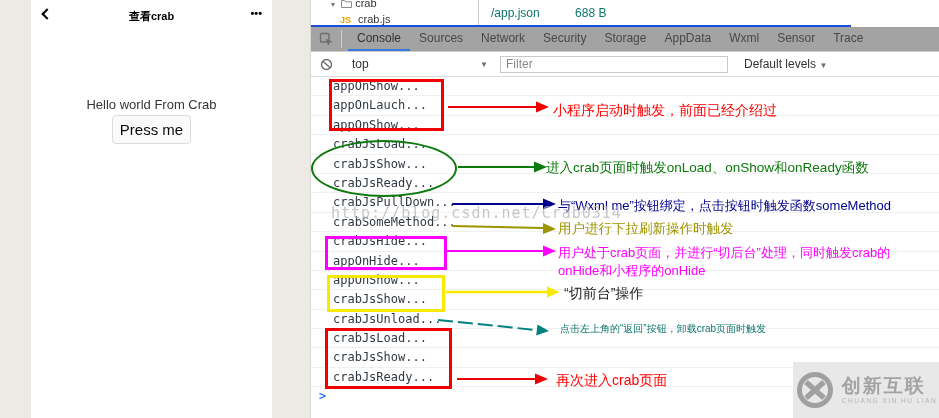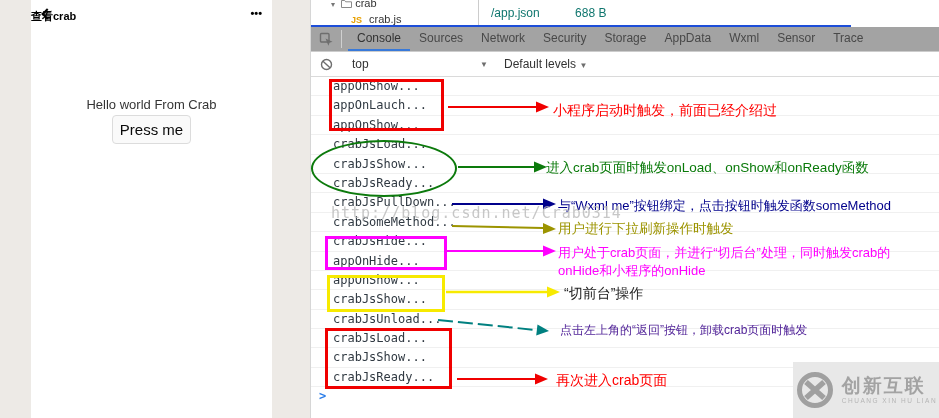--- a/index.html
+++ b/index.html
@@ -5,41 +5,41 @@
   * { margin:0; padding:0; box-sizing:border-box; }
   body { background:#fff; font-family:"Liberation Sans", sans-serif; }
   .stage { position:relative; width:939px; height:418px; overflow:hidden; background:#fff; }
 
   
   .phone { position:absolute; left:0; top:0; width:310px; height:418px; background:#edeae6; }
   .screen { position:absolute; left:31px; top:0; width:241px; height:418px; background:#fff; }
   .nav { position:relative; height:32px; }
   .back-chevron { position:absolute; left:12px; top:10px; width:8px; height:8px;
     border-left:2px solid #000; border-bottom:2px solid #000; transform:rotate(45deg); cursor:pointer; }
-  .nav-title { position:absolute; left:0; right:0; top:9px; 
+  .nav-title { position:absolute; left:0; right:0; top:9px; text-align:center;
     font-size:11px; font-weight:700; color:#000; }
   .nav-menu { position:absolute; right:10px; top:7px; font-size:11px; font-weight:700;
     color:#000; letter-spacing:0; cursor:pointer; }
   .greeting { position:absolute; left:0; right:0; top:97px; text-align:center;
     font-size:13px; color:#353535; }
   .press-btn { position:absolute; left:81px; top:115px; width:79px; height:29px;
     background:#fafafa; border:1px solid #dcdcdc; border-radius:4px;
     font-size:15px; color:#0a0a0a; font-family:"Liberation Sans", sans-serif; cursor:pointer; }
 
   
   .devtools { position:absolute; left:310px; top:0; width:629px; height:418px;
     background:#fff; border-left:1px solid #d6d6d6; font-size:12px; color:#333; }
 
   
   .topstrip { position:absolute; left:0; top:0; width:540px; height:27px; background:#fff;
     border-bottom:2px solid #1d4ed8; overflow:hidden; }
   .filetree { position:absolute; left:0; top:0; width:167px; height:27px; overflow:hidden; }
   .tree-row { height:16px; line-height:16px; white-space:nowrap; font-size:11px; color:#333; cursor:pointer; }
   .folder-row { margin-top:-5px; padding-left:20px; }
-  .file-row { padding-left:40px; }
+  .file-row { padding-left:29px; }
   .twisty { color:#777; font-size:8px; margin-right:3px; }
   .js-badge { color:#e8a000; font-weight:700; font-size:9px; margin-right:4px; }
   .preview-pane { position:absolute; left:167px; top:0; width:462px; height:27px;
     border-left:1px solid #ccc; line-height:26px; padding-left:12px; font-size:12px; color:#0f766e; }
   .preview-size { margin-left:32px; }
 
   
   .toolbar { position:absolute; left:0; top:27px; width:629px; height:25px; background:#a3a3a3;
     border-bottom:1px solid #ccc; display:flex; align-items:stretch; }
   .tool-icon { width:30px; display:flex; align-items:center; justify-content:center; cursor:pointer; }
@@ -76,21 +76,21 @@
   .arrows-svg { position:absolute; left:0; top:0; pointer-events:none; }
 
   
   .ann { position:absolute; pointer-events:none; white-space:nowrap; }
   .ann-launch    { left:553px; top:102px; font-size:14px; color:#ff0000; }
   .ann-enter     { left:546px; top:159px; font-size:13.5px; color:#0a7a0a; }
   .ann-press     { left:558px; top:197px; font-size:13px; color:#00008b; }
   .ann-pulldown  { left:558px; top:220px; font-size:13.5px; color:#9c9400; }
   .ann-background{ left:558px; top:244px; font-size:13px; color:#ff00ff; white-space:normal; width:372px; line-height:18px; }
   .ann-foreground{ left:564px; top:285px; font-size:14px; color:#222222; }
-  .ann-back      { left:560px; top:322px; font-size:12px; color:#4c1d95; }
+  .ann-back      { left:560px; top:322px; font-size:10px; color:#0f766e; }
   .ann-reenter   { left:556px; top:372px; font-size:14px; color:#ff0000; }
 
   
   .wm-url { position:absolute; left:331px; top:204px; font-family:"DejaVu Sans Mono", monospace;
     font-size:15px; color:rgba(185,185,185,0.8); pointer-events:none; letter-spacing:1px; }
   .wm-logo { position:absolute; left:793px; top:362px; width:146px; height:56px; background:#e8e8e8;
     display:flex; align-items:center; justify-content:center; gap:7px; }
   .wm-logo-text { display:flex; flex-direction:column; }
   .wm-cn { font-size:19px; font-weight:700; color:#a3a3a3; letter-spacing:2px; line-height:20px; }
   .wm-en { font-size:6.5px; color:#b5b5b5; letter-spacing:1.5px; margin-top:1px; }
@@ -160,20 +160,21 @@
         <svg width="13" height="13" viewBox="0 0 13 13">
             <circle cx="6.5" cy="6.5" r="5" fill="none" stroke="#6e6e6e" stroke-width="1.4"></circle>
             <line x1="3" y1="3.2" x2="10" y2="9.8" stroke="#6e6e6e" stroke-width="1.4"></line>
           </svg>
       </span>
       <span class="vdiv"></span>
       <div class="ctx-dropdown">
         <span>top</span>
         <span class="caret">▼</span>
       </div>
+      <input class="filter-input" type="text" placeholder="Filter" style="">
       <span class="levels">
         <span>Default levels</span>
         <span class="caret">▼</span>
       </span>
     </div>
 
     <div class="console">
       <div class="crow">appOnShow...</div>
       <div class="crow">appOnLauch...</div>
       <div class="crow">appOnShow...</div>

